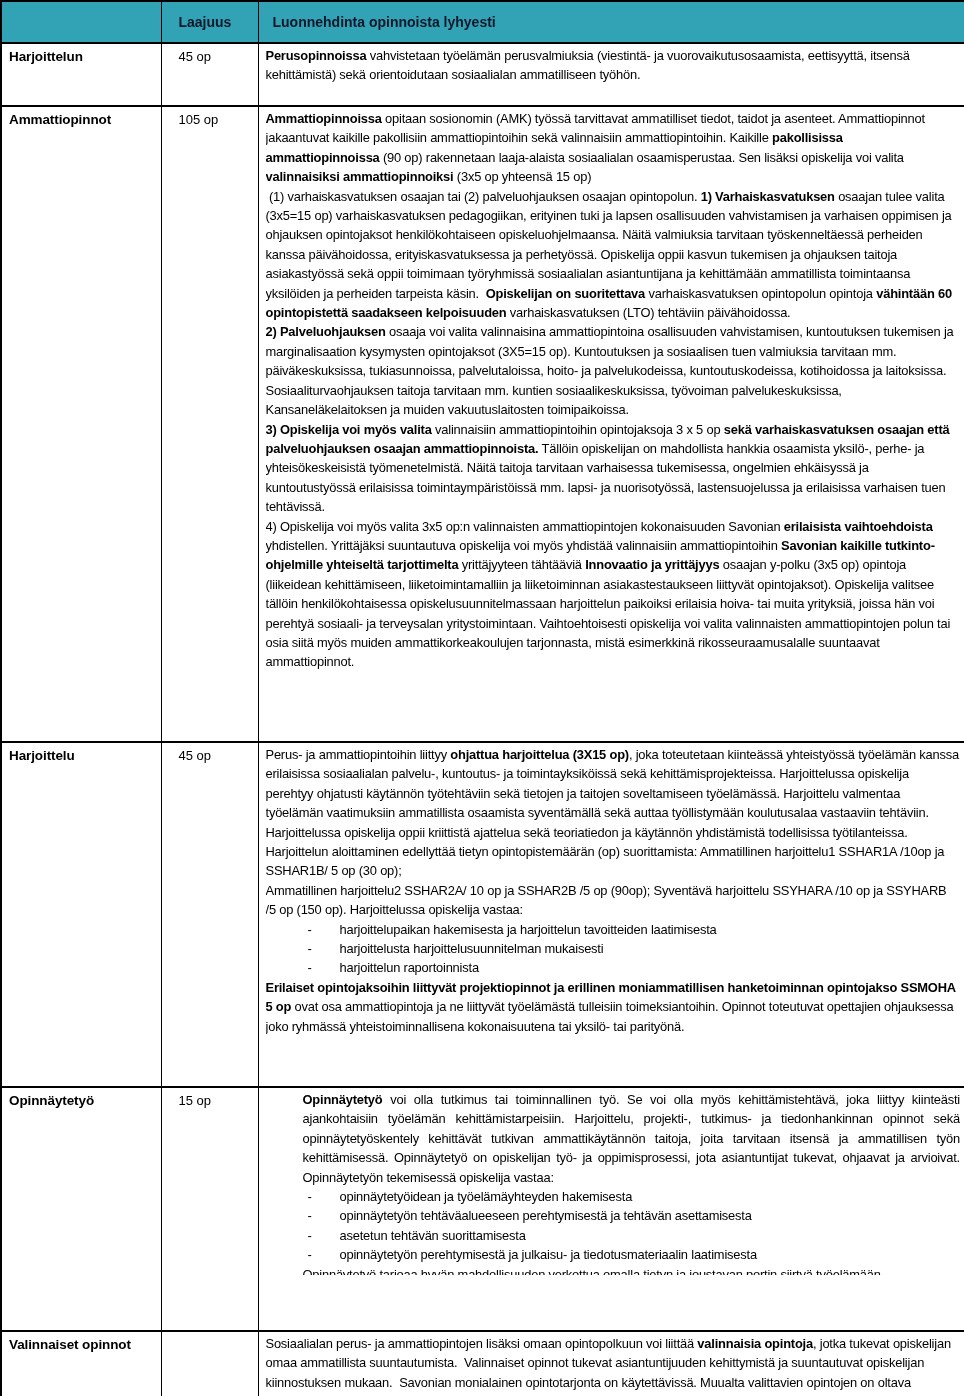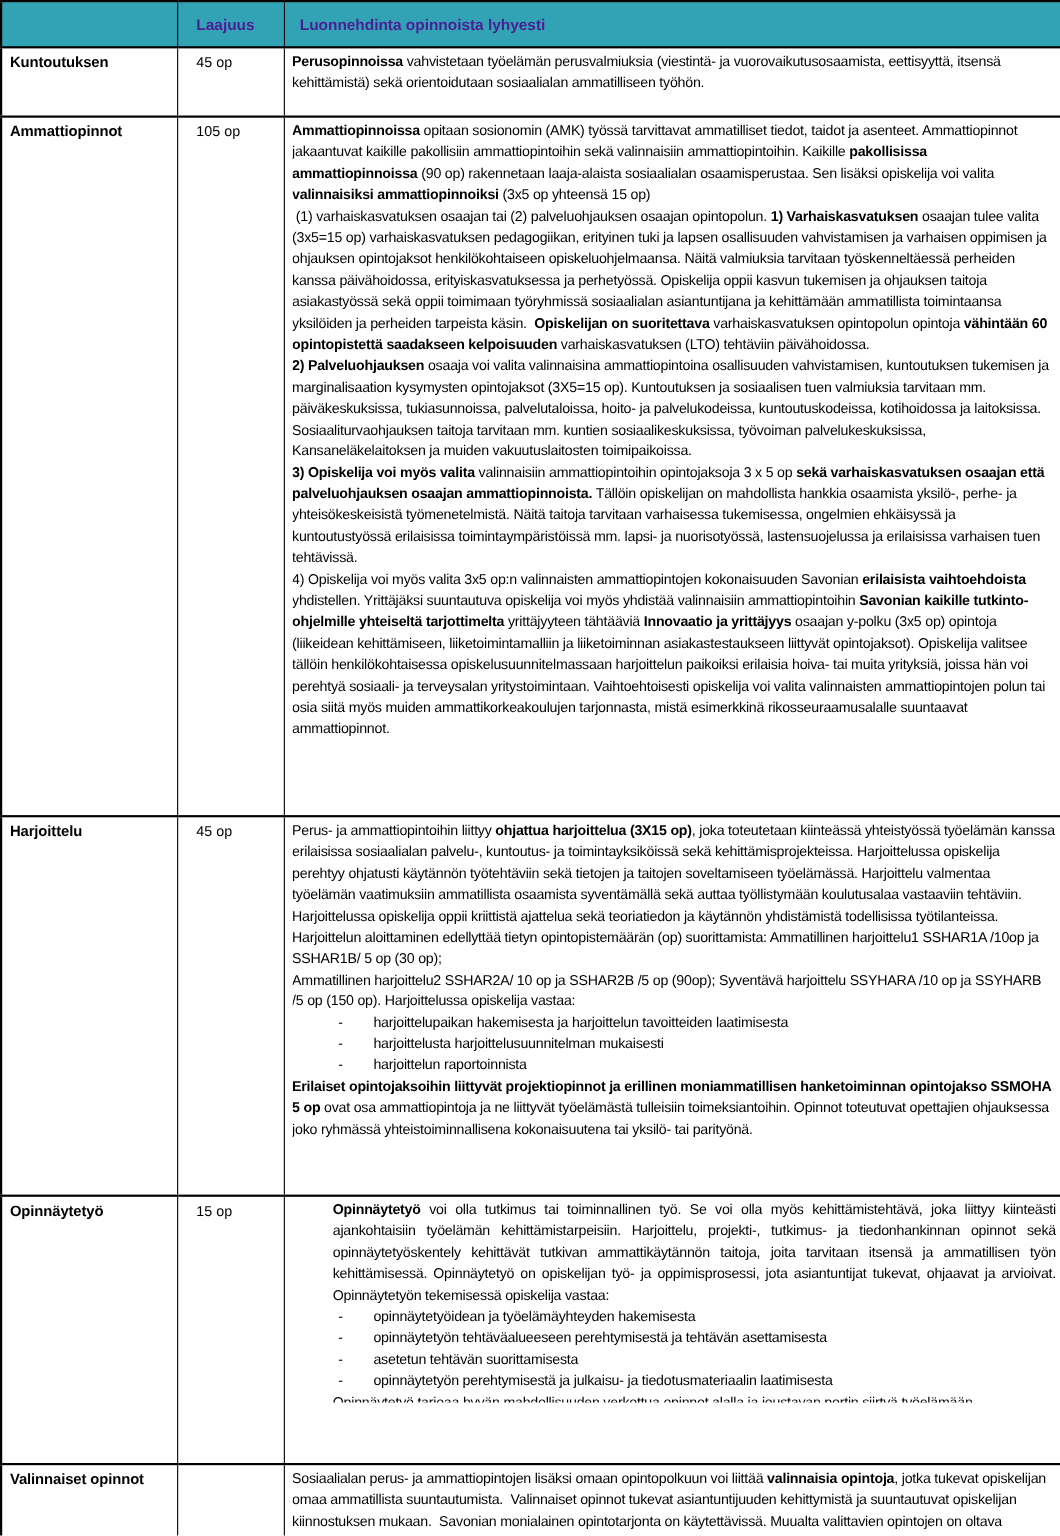--- a/index.html
+++ b/index.html
@@ -22,21 +22,21 @@
   col.c3{width:707px}
   th,td{
     border:1px solid var(--border);
     border-top-width:2px;border-bottom-width:2px;
     vertical-align:top;
     padding:0;
   }
   table{border:2px solid var(--border);}
   thead th{
     background:var(--teal);
-    color:#4c1d95;
+    color:#0f172a;
     font-weight:bold;
     font-size:14px;
     text-align:left;
     vertical-align:middle;
     height:40px;
   }
   thead th.h-laajuus{padding-left:17px;}
   thead th.h-desc{padding-left:14px;}
   td.rowlabel{
     font-weight:bold;
@@ -87,21 +87,21 @@
   </colgroup>
   <thead>
     <tr>
       <th class="h-empty"></th>
       <th class="h-laajuus">Laajuus</th>
       <th class="h-desc">Luonnehdinta opinnoista lyhyesti</th>
     </tr>
   </thead>
   <tbody id="rows">
       <tr data-row="perusopinnot">
-        <td class="rowlabel">Kuntoutuksen</td>
+        <td class="rowlabel">Harjoittelun</td>
         <td class="laajuus">45 op</td>
         <td class="desc">
           <div class="cellwrap">
             <div class="p"><b>Perusopinnoissa</b><span> vahvistetaan työelämän perusvalmiuksia (viestintä- ja vuorovaikutusosaamista, eettisyyttä, itsensä kehittämistä) sekä orientoidutaan sosiaalialan ammatilliseen työhön.</span></div>
           </div>
         </td>
       </tr>
       <tr data-row="ammattiopinnot">
         <td class="rowlabel">Ammattiopinnot</td>
         <td class="laajuus">105 op</td>
@@ -132,21 +132,21 @@
       <tr data-row="opinnaytetyo">
         <td class="rowlabel">Opinnäytetyö</td>
         <td class="laajuus">15 op</td>
         <td class="desc">
           <div class="cellwrap">
             <div class="p justify"><b>Opinnäytetyö</b><span> voi olla tutkimus tai toiminnallinen työ. Se voi olla myös kehittämistehtävä, joka liittyy kiinteästi ajankohtaisiin työelämän kehittämistarpeisiin. Harjoittelu, projekti-, tutkimus- ja tiedonhankinnan opinnot sekä opinnäytetyöskentely kehittävät tutkivan ammattikäytännön taitoja, joita tarvitaan itsensä ja ammatillisen työn kehittämisessä. Opinnäytetyö on opiskelijan työ- ja oppimisprosessi, jota asiantuntijat tukevat, ohjaavat ja arvioivat. Opinnäytetyön tekemisessä opiskelija vastaa:</span></div>
             <div class="li"><span class="dash">-</span><span>opinnäytetyöidean ja työelämäyhteyden hakemisesta</span></div>
             <div class="li"><span class="dash">-</span><span>opinnäytetyön tehtäväalueeseen perehtymisestä ja tehtävän asettamisesta</span></div>
             <div class="li"><span class="dash">-</span><span>asetetun tehtävän suorittamisesta</span></div>
             <div class="li"><span class="dash">-</span><span>opinnäytetyön perehtymisestä ja julkaisu- ja tiedotusmateriaalin laatimisesta</span></div>
-            <div class="p justify"><span>Opinnäytetyö tarjoaa hyvän mahdollisuuden verkottua opinnot alalla ja joustavan portin siirtyä työelämään.</span></div>
+            <div class="p justify"><span>Opinnäytetyö tarjoaa hyvän mahdollisuuden verkottua omalla tietyn ja joustavan portin siirtyä työelämään.</span></div>
           </div>
         </td>
       </tr>
       <tr data-row="valinnaiset">
         <td class="rowlabel">Valinnaiset opinnot</td>
         <td class="laajuus"></td>
         <td class="desc">
           <div class="cellwrap">
             <div class="p"><span>Sosiaalialan perus- ja ammattiopintojen lisäksi omaan opintopolkuun voi liittää </span><b>valinnaisia opintoja</b><span>, jotka tukevat opiskelijan omaa ammatillista suuntautumista.  Valinnaiset opinnot tukevat asiantuntijuuden kehittymistä ja suuntautuvat opiskelijan kiinnostuksen mukaan.  Savonian monialainen opintotarjonta on käytettävissä. Muualta valittavien opintojen on oltava ammattikorkeakoulutasoa.</span></div>
           </div>

